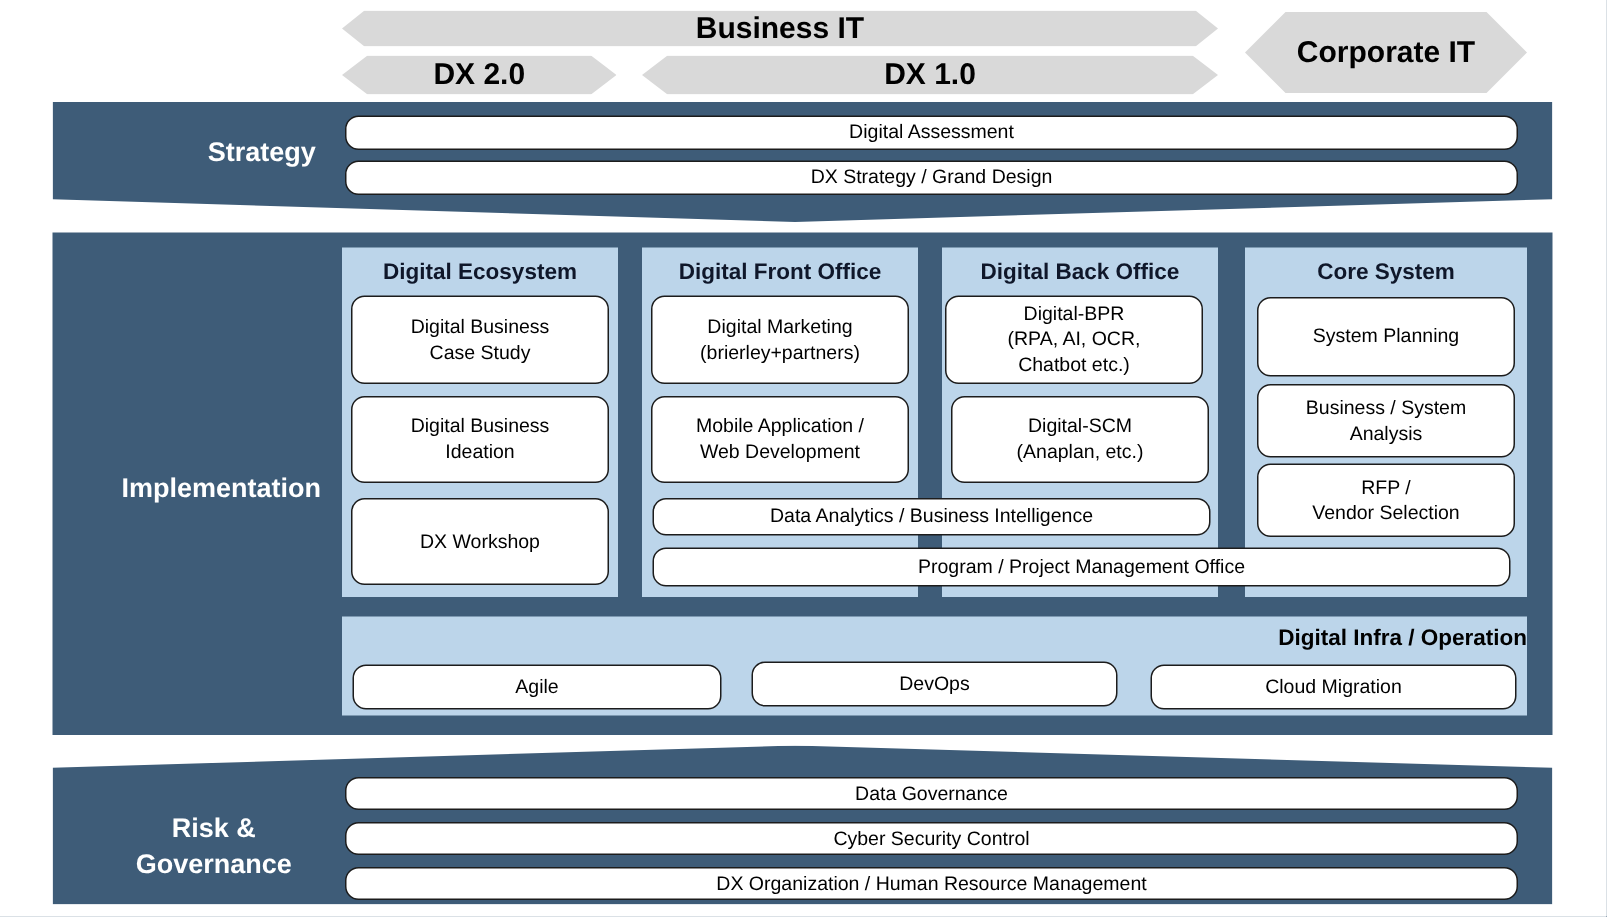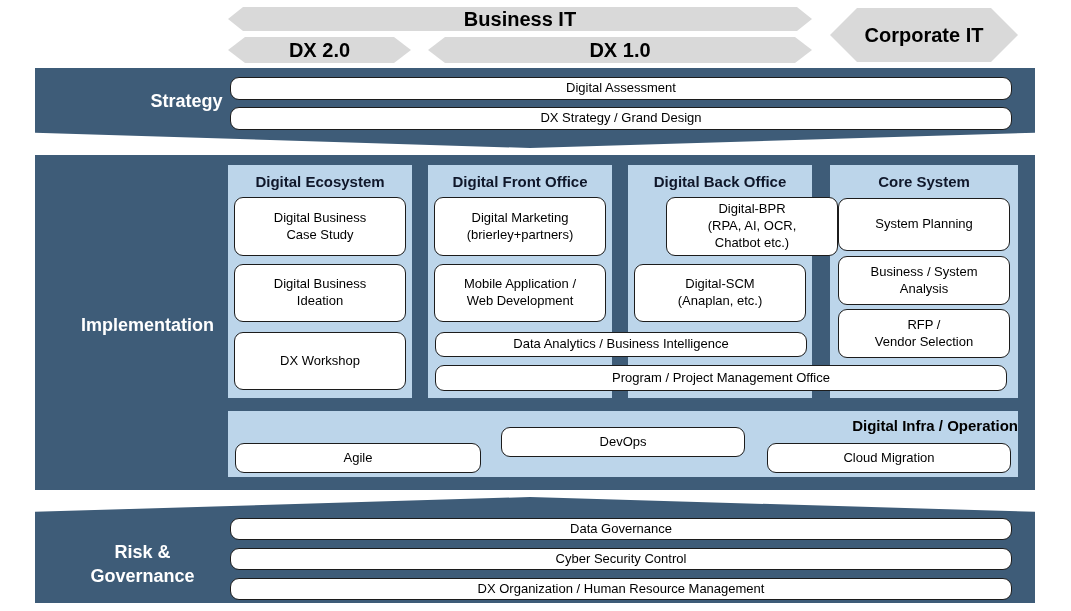--- a/index.html
+++ b/index.html
@@ -39,21 +39,21 @@
 
 <div id="canvas">
 
   <div class="arrow" style="left:228px;top:7px;width:584px;height:24px;--hw:15px;">Business IT</div>
   <div class="arrow" style="left:228px;top:37px;width:183px;height:26px;--hw:17px;">DX 2.0</div>
   <div class="arrow" style="left:428px;top:37px;width:384px;height:26px;--hw:17px;">DX 1.0</div>
   <div class="arrow" style="left:830px;top:8px;width:188px;height:54px;--hw:27px;">Corporate IT</div>
 
   <div class="band" style="left:35px;top:68px;width:1000px;height:80px;
               clip-path:polygon(0 0, 100% 0, 100% 81%, 49.5% 100%, 0 81%);">
-    <div class="band-label" style="left:16px;top:21px;width:215px;padding-left:28px;">Strategy</div>
+    <div class="band-label" style="left:4px;top:21px;width:215px;padding-left:28px;">Strategy</div>
     <div class="wbox" style="left:195px;top:9px;width:782px;height:23px;">Digital Assessment</div>
     <div class="wbox" style="left:195px;top:39px;width:782px;height:23px;">DX Strategy / Grand Design</div>
   </div>
 
   <div class="band" style="left:35px;top:155px;width:1000px;height:335px;">
     <div class="band-label" style="left:5px;top:158px;width:215px;">Implementation</div>
   </div>
 
   <div class="panel" style="left:228px;top:165px;width:184px;height:233px;">
     <div class="panel-header" style="top:8px;">Digital Ecosystem</div>
@@ -72,40 +72,40 @@
 Case Study</div>
   <div class="wbox" style="left:234px;top:264px;width:172px;height:58px;">Digital Business
 Ideation</div>
   <div class="wbox" style="left:234px;top:332px;width:172px;height:58px;">DX Workshop</div>
 
   <div class="wbox" style="left:434px;top:197px;width:172px;height:59px;">Digital Marketing
 (brierley+partners)</div>
   <div class="wbox" style="left:434px;top:264px;width:172px;height:58px;">Mobile Application /
 Web Development</div>
 
-  <div class="wbox" style="left:666px;top:197px;width:172px;height:59px;">Digital-BPR
+  <div class="wbox" style="left:630px;top:197px;width:172px;height:59px;">Digital-BPR
 (RPA, AI, OCR,
 Chatbot etc.)</div>
   <div class="wbox" style="left:634px;top:264px;width:172px;height:58px;">Digital-SCM
 (Anaplan,  etc.)</div>
 
   <div class="wbox" style="left:838px;top:198px;width:172px;height:53px;">System Planning</div>
   <div class="wbox" style="left:838px;top:256px;width:172px;height:49px;">Business  / System
 Analysis</div>
   <div class="wbox" style="left:838px;top:309px;width:172px;height:49px;">RFP /
 Vendor Selection</div>
 
   <div class="wbox" style="left:435px;top:332px;width:372px;height:25px;">Data Analytics / Business Intelligence</div>
   <div class="wbox" style="left:435px;top:365px;width:572px;height:26px;">Program / Project Management Office</div>
 
   <div class="panel" style="left:228px;top:411px;width:790px;height:66px;">
     <div class="infra-title">Digital Infra / Operation</div>
   </div>
   <div class="wbox" style="left:235px;top:443px;width:246px;height:30px;">Agile</div>
-  <div class="wbox" style="left:501px;top:427px;width:244px;height:30px;">DevOps</div>
+  <div class="wbox" style="left:501px;top:441px;width:244px;height:30px;">DevOps</div>
   <div class="wbox" style="left:767px;top:443px;width:244px;height:30px;">Cloud Migration</div>
 
   <div class="band" style="left:35px;top:497px;width:1000px;height:106px;
               clip-path:polygon(0 14%, 49.5% 0, 100% 14%, 100% 100%, 0 100%);">
     <div class="band-label" style="left:0;top:43px;width:215px;">Risk &amp;
 Governance</div>
     <div class="wbox" style="left:195px;top:21px;width:782px;height:22px;">Data Governance</div>
     <div class="wbox" style="left:195px;top:51px;width:782px;height:22px;">Cyber Security Control</div>
     <div class="wbox" style="left:195px;top:81px;width:782px;height:22px;">DX Organization / Human Resource Management</div>
   </div>

